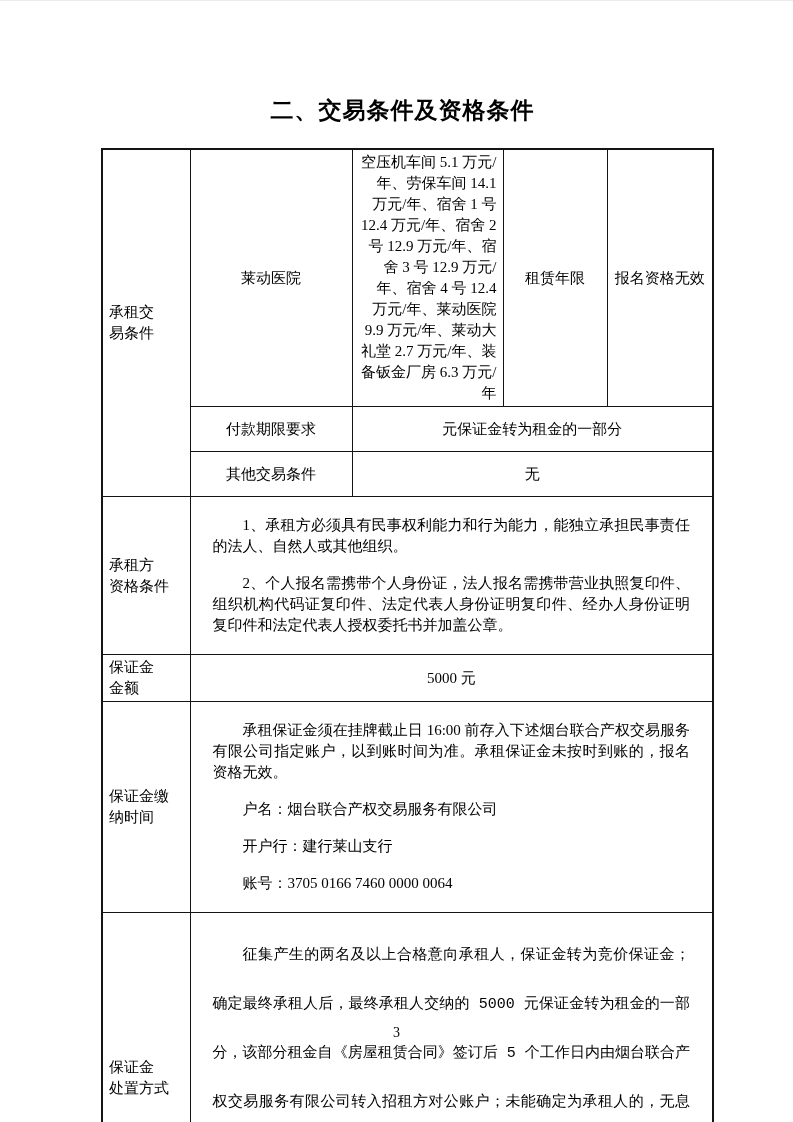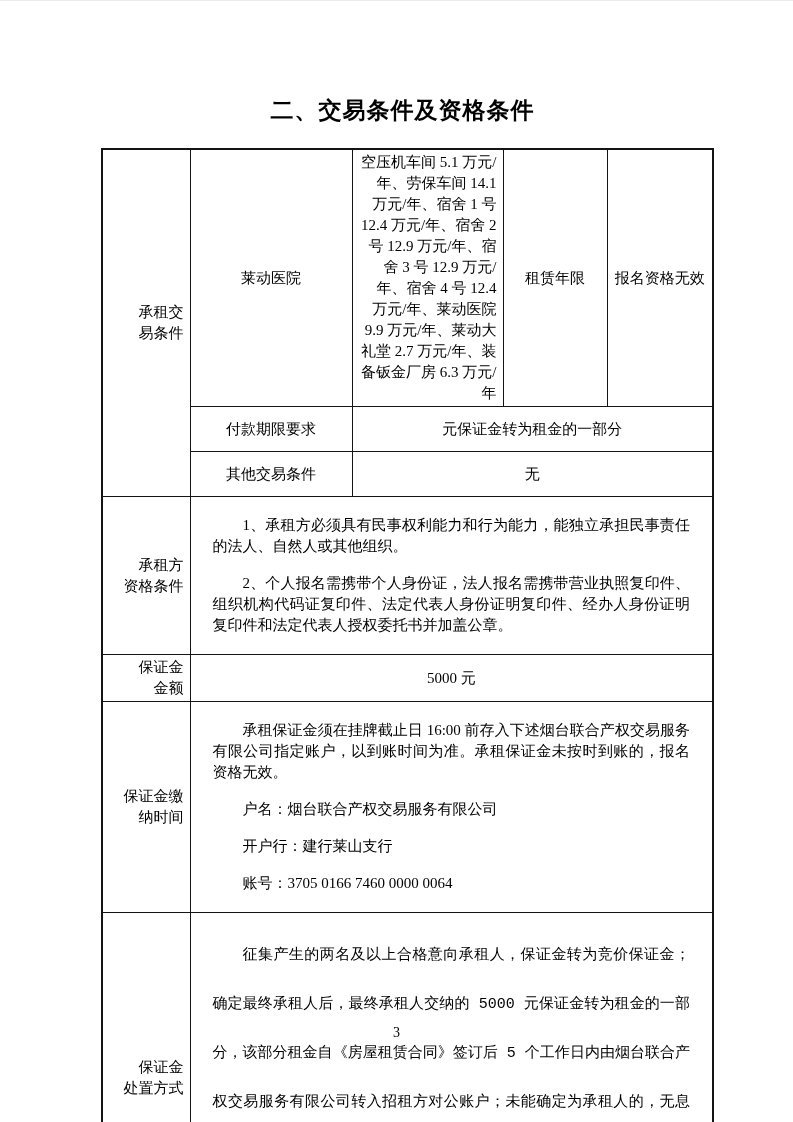--- a/index.html
+++ b/index.html
@@ -38,21 +38,21 @@
     font-size: 15px;
   }
   .doc-table td {
     border: 1px solid #141414;
     vertical-align: middle;
     padding: 2px 6px;
     line-height: 21px;
     overflow: hidden;
   }
   .label-cell {
-    text-align: right;
+    text-align: left;
     white-space: pre-line;
     line-height: 22px;
     padding: 2px 2px;
   }
   .center-cell {
     text-align: center;
   }
   .price-cell {
     text-align: right;
     line-height: 23px;

